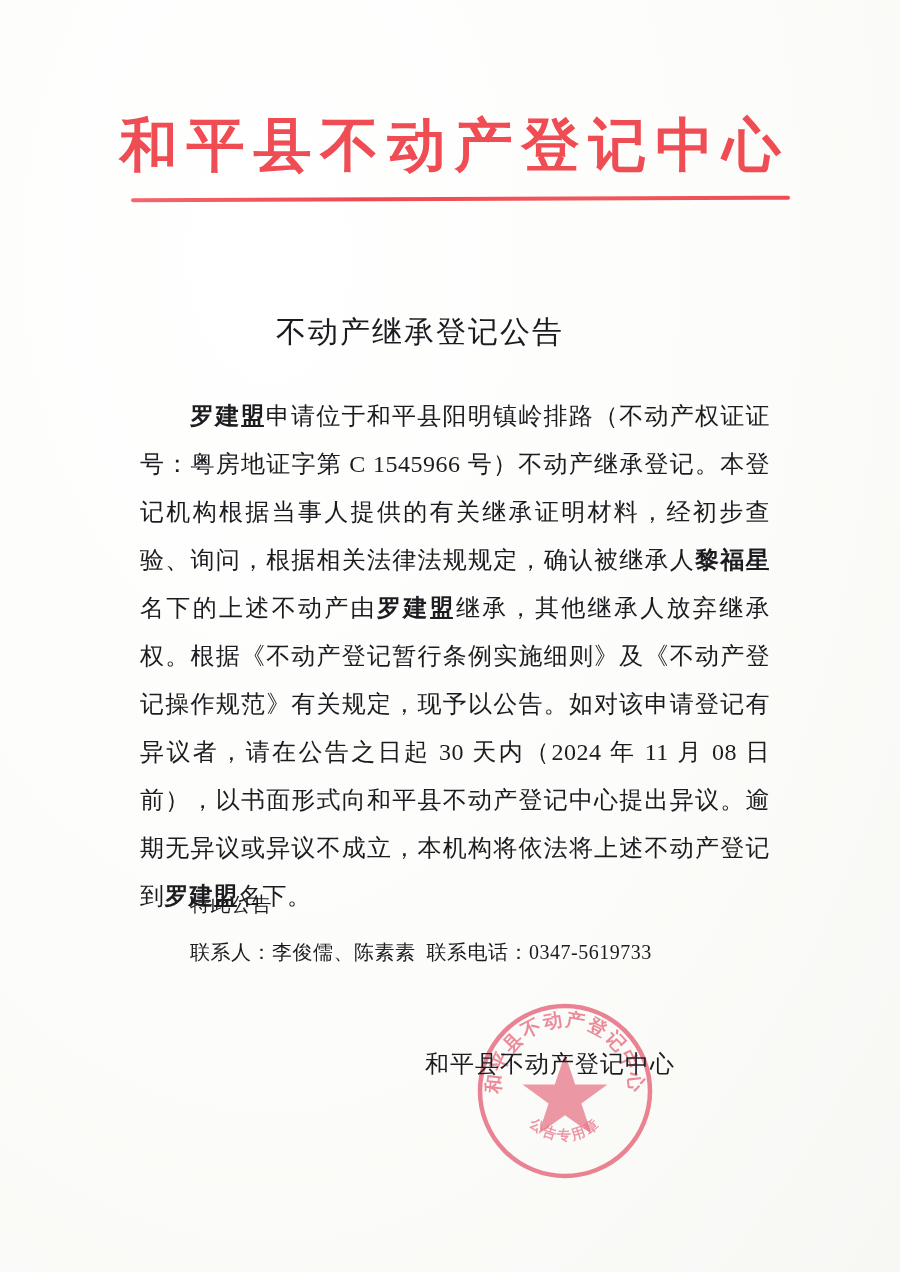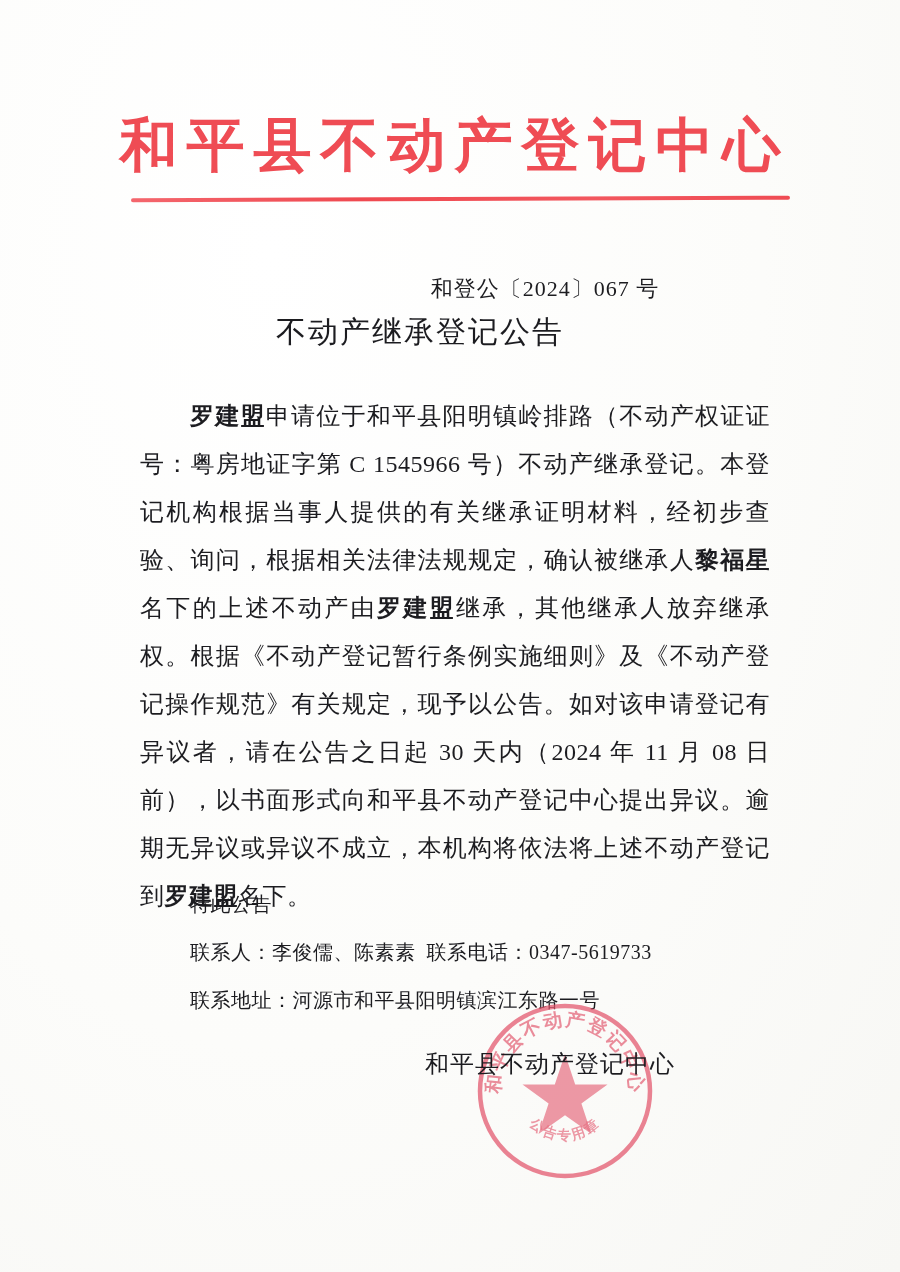--- a/index.html
+++ b/index.html
@@ -156,33 +156,31 @@
 
 <div class="paper"></div>
 
 <div class="page">
 
   <div class="letterhead">
     <div class="letterhead-title">和平县不动产登记中心</div>
     <div class="letterhead-rule"></div>
   </div>
 
-  <div class="doc-number">和登公〔2024〕067 号</div>
 
   <div class="doc-title">不动产继承登记公告</div>
 
   <div class="body-block">
     <p class="body-para"><span class="nm">罗建盟</span><span>申请位于和平县阳明镇岭排路（不动产权证证号：粤房地证字第 C 1545966 号）不动产继承登记。本登记机构根据当事人提供的有关继承证明材料，经初步查验、询问，根据相关法律法规规定，确认被继承人</span><span class="nm">黎福星</span><span>名下的上述不动产由</span><span class="nm">罗建盟</span><span>继承，其他继承人放弃继承权。根据《不动产登记暂行条例实施细则》及《不动产登记操作规范》有关规定，现予以公告。如对该申请登记有异议者，请在公告之日起 30 天内（2024 年 11 月 08 日前），以书面形式向和平县不动产登记中心提出异议。逾期无异议或异议不成立，本机构将依法将上述不动产登记到</span><span class="nm">罗建盟</span><span>名下。</span></p>
   </div>
 
   <div class="notice-line indent" id="special-notice">特此公告</div>
 
   <div class="notice-line indent" id="contact-line"><span class="lbl">联系人：</span><span>李俊儒、陈素素</span><span>&nbsp;&nbsp;</span><span class="lbl">联系电话：</span><span>0347-5619733</span></div>
 
-  <div class="notice-line indent" id="address-line"><span class="lbl">联系地址：</span><span>河源市和平县阳明镇滨江东路一号</span></div>
 
   <div class="seal">
     <svg viewBox="0 0 178 178" xmlns="http://www.w3.org/2000/svg">
       <defs>
         <path id="arcTop" d="M 24,89 A 65,65 0 0 1 154,89" fill="none"></path>
         <path id="arcBottom" d="M 40,89 A 49,49 0 0 0 138,89" fill="none"></path>
       </defs>
       <circle cx="89" cy="89" r="85" fill="none" stroke="#e2536a" stroke-width="4.5" opacity="0.88"></circle>
       <text font-family="'DejaVu Serif', serif" font-size="19" font-weight="bold" fill="#e2536a" opacity="0.8" letter-spacing="2">
         <textPath href="#arcTop" startOffset="50%" text-anchor="middle">和平县不动产登记中心</textPath>

